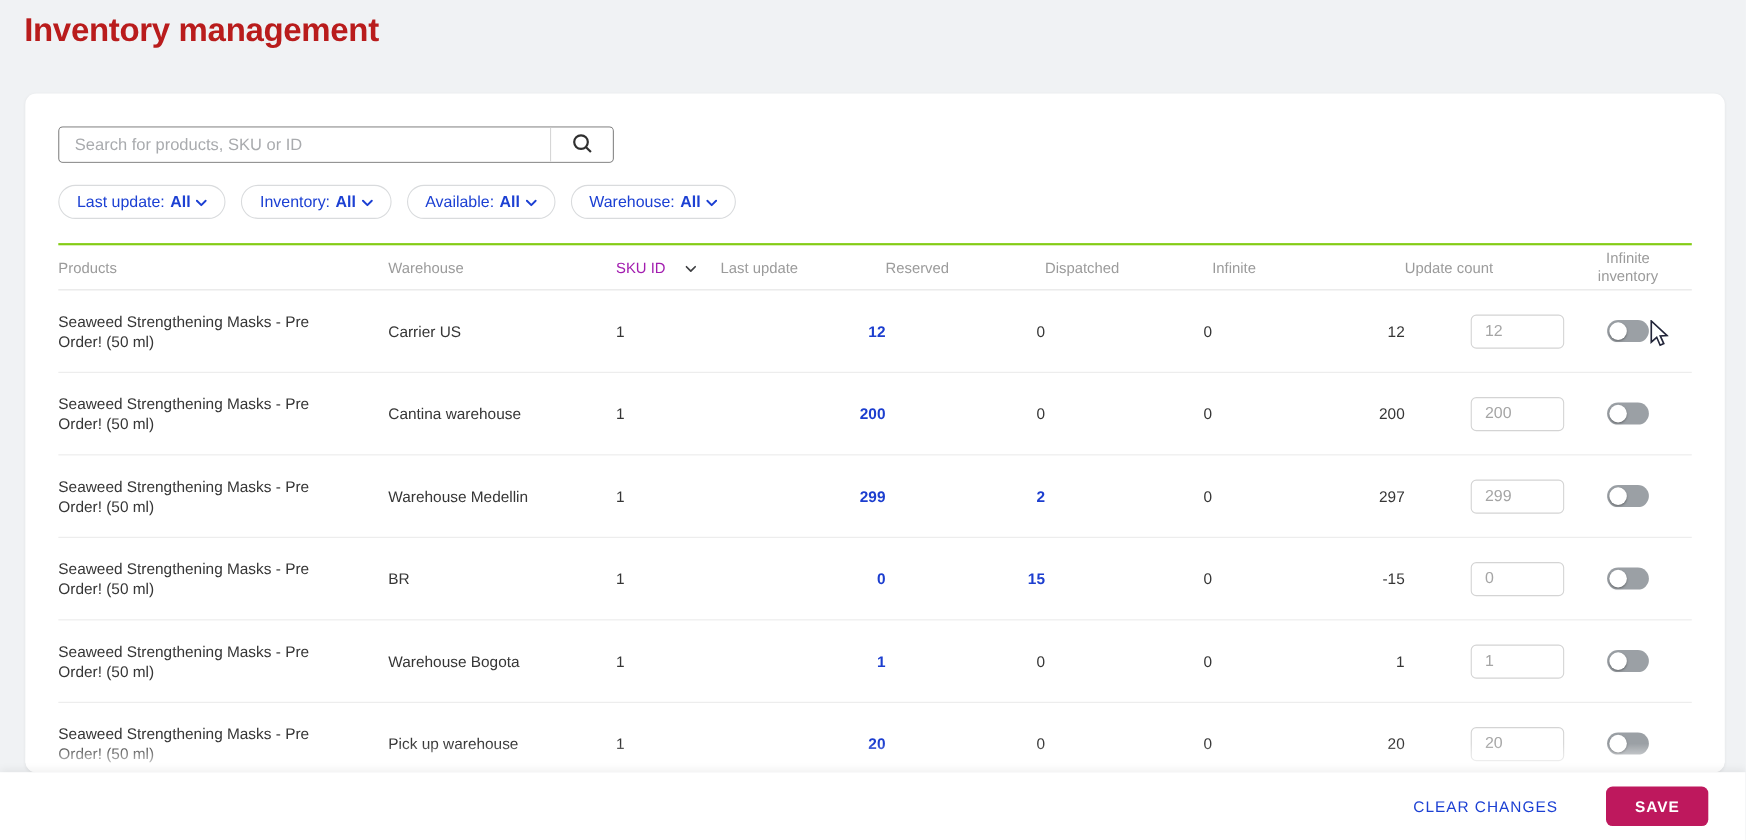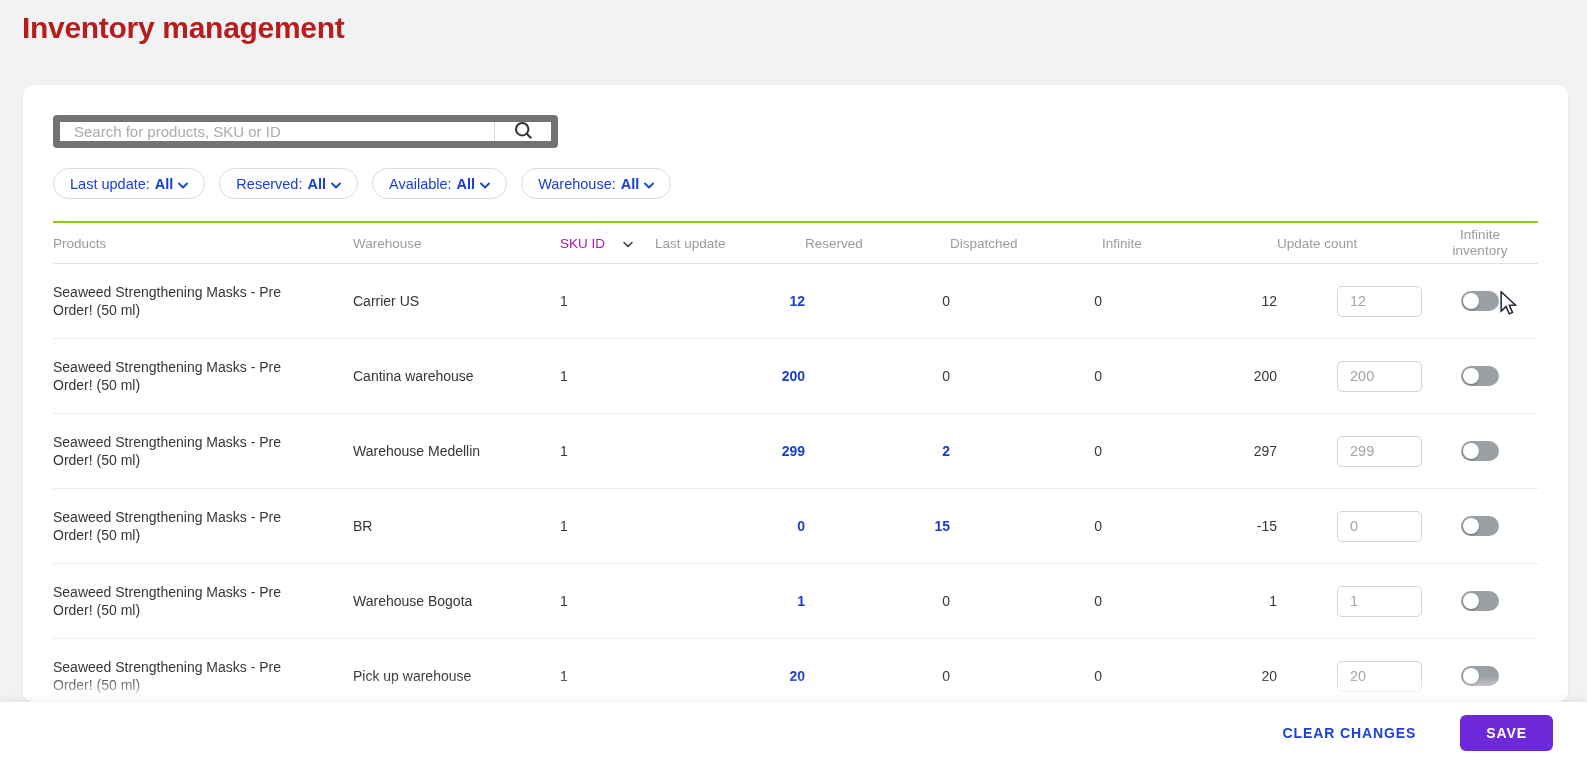--- a/index.html
+++ b/index.html
@@ -21,21 +21,21 @@
     background: #ffffff;
     border-radius: 10px;
     box-shadow: 0 1px 3px rgba(0,0,0,0.06);
     padding: 30px 30px 0 30px;
     overflow: hidden;
   }
   
   .search-wrap {
     display: flex; align-items: stretch;
     width: 505px; height: 33px;
-    border: 7px solid #737373; border-radius: 4px;
+    border: 1px solid #737373; border-radius: 4px;
     background: #fff; overflow: hidden;
   }
   .search-wrap input {
     flex: 1; border: none; outline: none;
     padding: 0 14px; font-size: 15px; color: #333;
     font-family: "Liberation Sans", sans-serif;
   }
   .search-wrap input::placeholder { color: #a9abae; }
   .search-btn {
     width: 57px; border: none; border-left: 1px solid #d6d6d6;
@@ -107,26 +107,26 @@
   .footer {
     position: absolute; left: 0; top: 702px;
     width: 1587px; height: 62px;
     background: #ffffff;
     box-shadow: 0 -2px 8px rgba(0,0,0,0.07);
     display: flex; align-items: center; justify-content: flex-end;
     gap: 44px; padding-right: 34px;
   }
   .clear-btn {
     background: none; border: none; cursor: pointer;
-    color: #1c40d3; font-size: 14px; font-weight: 700; letter-spacing: 0.9px;
+    color: #1c40d3; font-size: 14px; font-weight: 400; letter-spacing: 0.9px;
     font-family: "Liberation Sans", sans-serif;
   }
   .save-btn {
     height: 36px; padding: 0 26px;
-    background: #6d28d9; border: none; border-radius: 6px;
+    background: #be185d; border: none; border-radius: 6px;
     color: #fff; font-size: 14px; font-weight: 700; letter-spacing: 0.9px;
     cursor: pointer; font-family: "Liberation Sans", sans-serif;
   }
   .cursor { position: absolute; left: 1499px; top: 291px; pointer-events: none; }
 </style>
 </head>
 <body>
 
 <h1 class="page-title">Inventory management</h1>
 
@@ -148,21 +148,21 @@
     <div class="chip">
       <span>Last update:</span>
       <b>All</b>
       <span class="chev">
         <svg width="10" height="7" viewBox="0 0 10 7" fill="none">
             <path d="M1 1.5 L5 5.5 L9 1.5" stroke="#1c40d3" stroke-width="1.8" stroke-linecap="round" stroke-linejoin="round"></path>
           </svg>
       </span>
     </div>
     <div class="chip">
-      <span>Reserved:</span>
+      <span>Inventory:</span>
       <b>All</b>
       <span class="chev">
         <svg width="10" height="7" viewBox="0 0 10 7" fill="none">
             <path d="M1 1.5 L5 5.5 L9 1.5" stroke="#1c40d3" stroke-width="1.8" stroke-linecap="round" stroke-linejoin="round"></path>
           </svg>
       </span>
     </div>
     <div class="chip">
       <span>Available:</span>
       <b>All</b>

